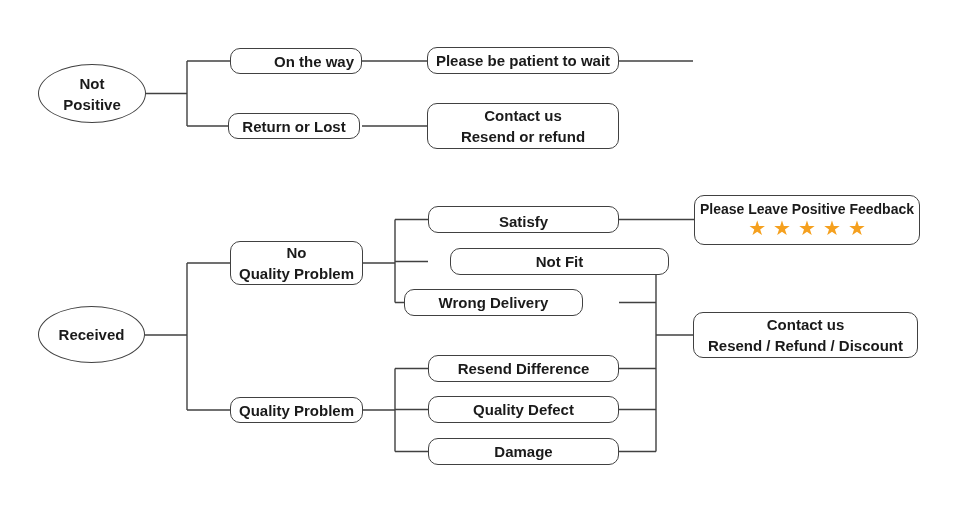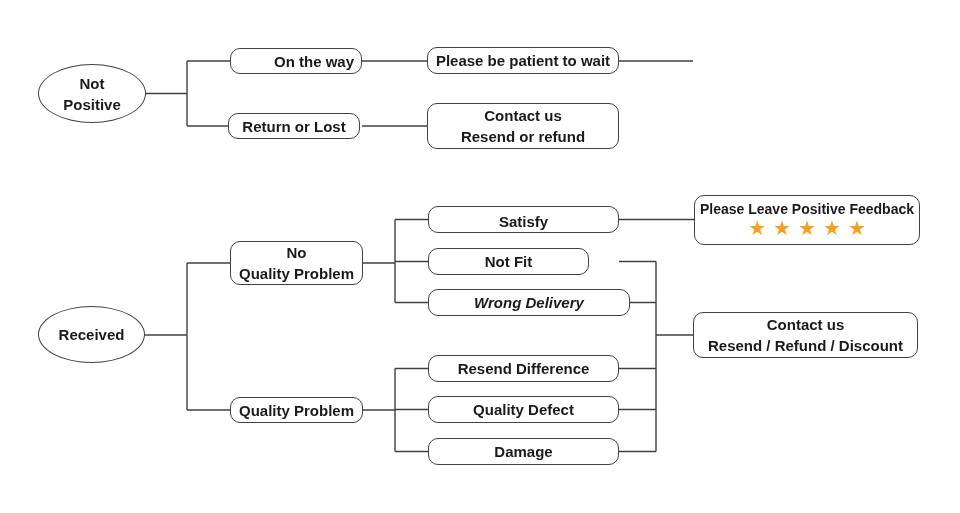--- a/index.html
+++ b/index.html
@@ -53,22 +53,22 @@
   #n-not-received     { left: 38px;  top: 64px;  width: 108px; height: 59px; }
   #n-on-the-way       { left: 230px; top: 48px;  width: 132px; height: 26px; padding-left: 36px; }
   #n-return-or-lost   { left: 228px; top: 113px; width: 132px; height: 26px; }
   #n-be-patient       { left: 427px; top: 47px;  width: 192px; height: 27px; }
   #n-package-tracking { left: 693px; top: 40px;  width: 225px; height: 44px; }
   #n-contact-1        { left: 427px; top: 103px; width: 192px; height: 46px; }
   #n-received         { left: 38px;  top: 306px; width: 107px; height: 57px; }
   #n-nqp              { left: 230px; top: 241px; width: 133px; height: 44px; }
   #n-qp               { left: 230px; top: 397px; width: 133px; height: 26px; }
   #n-satisfy          { left: 428px; top: 206px; width: 191px; height: 27px; align-items: flex-end; }
-  #n-not-fit          { left: 428px; top: 248px; width: 161px; height: 27px; text-align: right; }
-  #n-wrong-delivery   { left: 428px; top: 289px; width: 202px; height: 27px; font-style: italic; }
+  #n-not-fit          { left: 450px; top: 248px; width: 219px; height: 27px; text-align: right; }
+  #n-wrong-delivery   { left: 404px; top: 289px; width: 179px; height: 27px; }
   #n-color-difference { left: 428px; top: 355px; width: 191px; height: 27px; }
   #n-quality-defect   { left: 428px; top: 396px; width: 191px; height: 27px; }
   #n-damage           { left: 428px; top: 438px; width: 191px; height: 27px; }
   #n-feedback         { left: 694px; top: 195px; width: 226px; height: 50px;
                         flex-direction: column; justify-content: center; padding: 2px 0; }
   #n-contact-2        { left: 693px; top: 312px; width: 225px; height: 46px; }
 
   #n-feedback .label {
     font-size: 14px;
     font-weight: 700;

